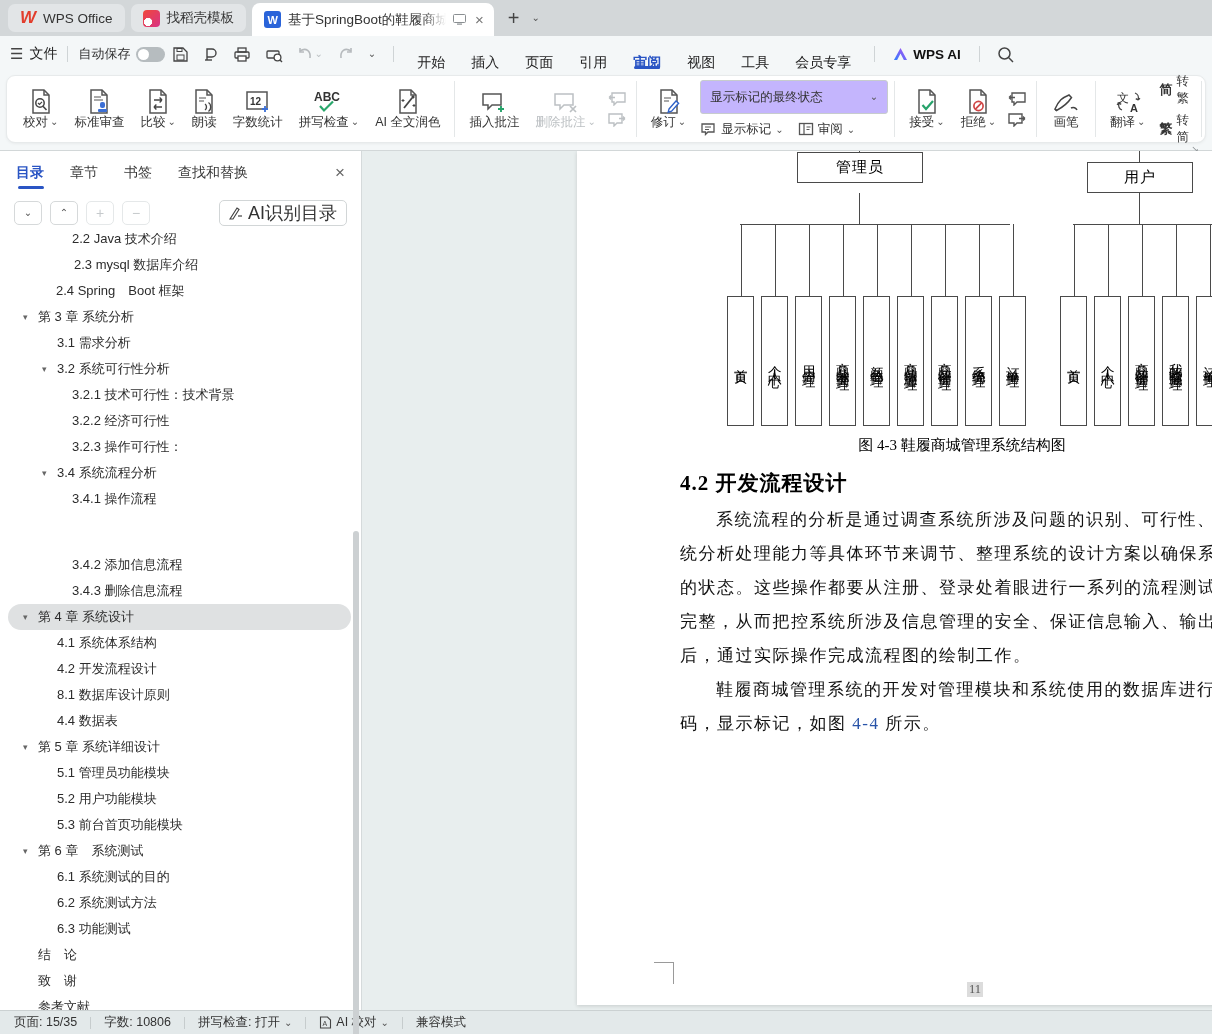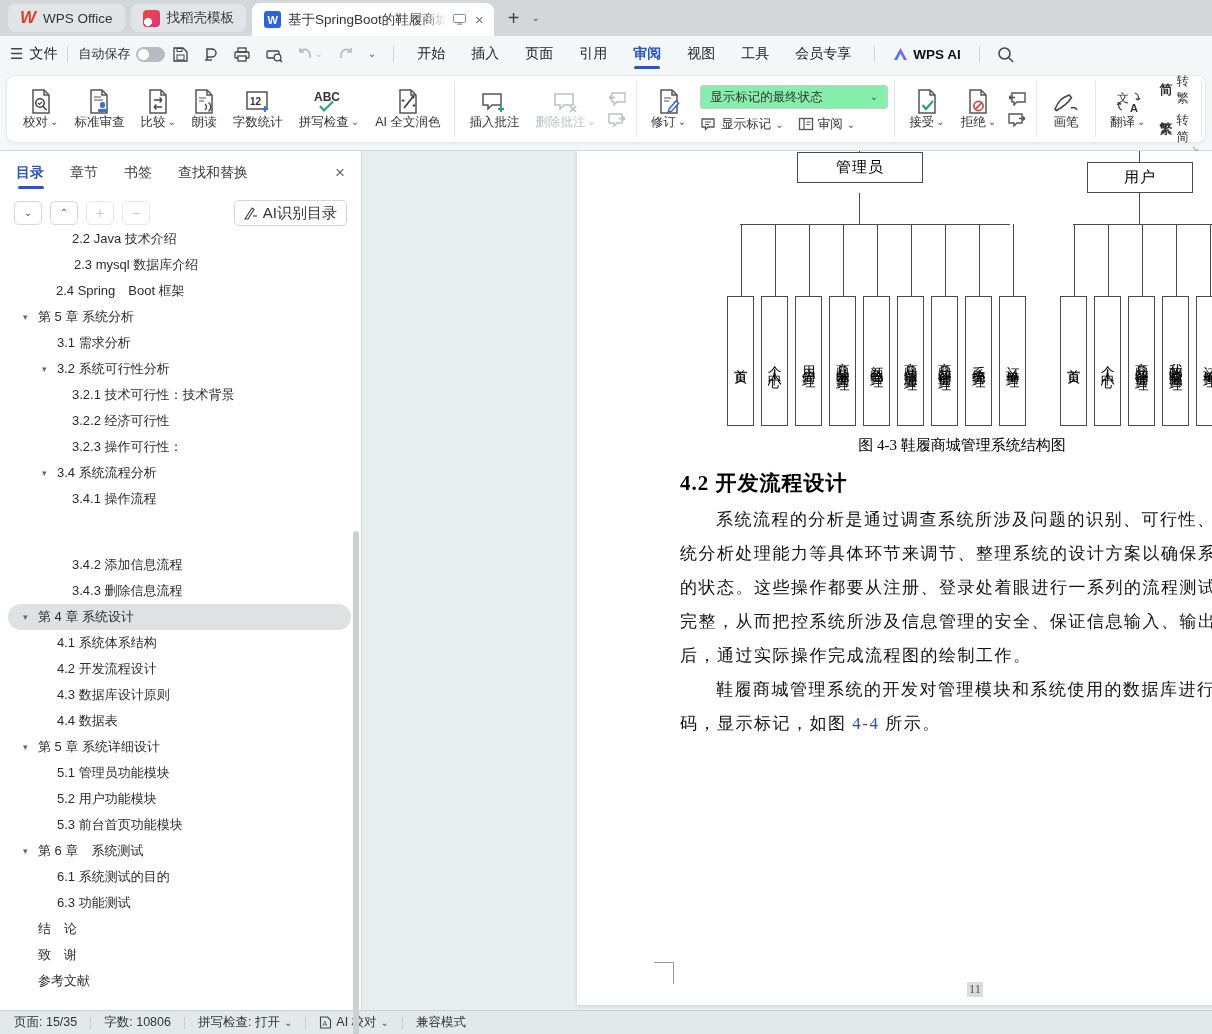--- a/index.html
+++ b/index.html
@@ -29,40 +29,40 @@
   .menu-file { display:flex; align-items:center; gap:6px; color:#222; }
   .hamb { font-size:15px; color:#444; }
   .vsep { width:1px; height:16px; background:#cfd4d6; margin:0 10px; }
   .autosave { font-size:13px; color:#333; display:flex; align-items:center; gap:6px; }
   .toggle { width:29px; height:15px; border-radius:8px; background:#b6bcbf; position:relative; }
   .toggle::after { content:""; position:absolute; left:2px; top:2px; width:11px; height:11px; border-radius:50%; background:#fff; }
   .qbtn { padding:0 7px; display:flex; align-items:center; color:#444; }
   .qbtn.dis { color:#b6babd; }
   .chev { font-size:10px; color:#555; line-height:1; }
   .chev.dis { color:#bcc0c3; }
-  .menu-item { padding:0 13px; height:36px; display:flex; align-items:center; color:#222; position:relative; }
+  .menu-item { padding:0 13px; height:36px; display:flex; align-items:flex-end; color:#222; position:relative; }
   .menu-item.active { color:#2a55c4; font-weight:bold; }
   .menu-item.active::after { content:""; position:absolute; left:50%; transform:translateX(-50%);
         bottom:3px; width:26px; height:3px; border-radius:2px; background:#2a55c4; }
   .wpsai { display:flex; align-items:center; gap:5px; font-weight:bold; color:#111; font-size:13.5px; padding:0 8px; }
 
   
   .ribbonwrap { height:78px; background:#f4f7f8; padding:3px 6px 7px; }
   .ribbon { height:68px; background:#fff; border:1px solid #e7eaeb; border-radius:9px;
         box-shadow:0 1px 3px rgba(0,0,0,.05); display:flex; align-items:stretch; padding:5px 2px; }
   .rgroup { display:flex; align-items:center; padding:0 6px; }
   .rgroup + .rgroup { border-left:1px solid #e4e7e8; }
   .rbtn { display:flex; flex-direction:column; align-items:center; justify-content:center;
         padding:2px 8px; border-radius:4px; }
   .rbtn .lbl { font-size:12.5px; color:#333; white-space:nowrap; display:flex; align-items:center; gap:2px; }
   .rbtn.dis .lbl { color:#bcc0c3; }
   .icon26 { height:26px; display:flex; align-items:flex-end; justify-content:center; }
   .minicol { display:flex; flex-direction:column; gap:6px; padding:0 4px; }
   .minibtn { display:flex; align-items:center; justify-content:center; }
-  .dropdown { width:188px; height:24px; border:1px solid #c7cccd; border-radius:3px; background:#86efac;
+  .dropdown { width:188px; height:34px; border:1px solid #c7cccd; border-radius:3px; background:#c4b5fd;
         font-size:12.5px; color:#333; display:flex; align-items:center; justify-content:space-between; padding:6px 9px; }
   .ccol { display:flex; flex-direction:column; justify-content:center; gap:7px; padding-left:6px; }
   .crow { display:flex; align-items:center; gap:14px; }
   .inlbtn { display:flex; align-items:center; gap:4px; font-size:12.5px; color:#333; }
   .zhrows { display:flex; flex-direction:column; gap:5px; padding:0 6px; position:relative; }
   .zhrow { display:flex; align-items:center; gap:4px; font-size:12.5px; color:#333; }
   .zhchar { font-size:13px; font-weight:bold; color:#333; }
   .launcher { position:absolute; right:-4px; bottom:-8px; font-size:9px; color:#8a8f92; }
 
   
@@ -71,21 +71,21 @@
   .sb-tabs { display:flex; align-items:center; height:44px; padding:0 16px; font-size:14px; color:#3a3a3a; }
   .sb-tab { margin-right:26px; position:relative; padding:4px 0;text-align:center; }
   .sb-tab.active { color:#2a55c4; font-weight:bold; }
   .sb-tab.active::after { content:""; position:absolute; left:2px; bottom:-3px; width:26px; height:3px; border-radius:2px; background:#2a55c4; }
   .sb-close { margin-left:auto; color:#666; font-size:17px; }
   .sb-ctrls { display:flex; align-items:center; height:36px; padding:0 14px; gap:8px; }
   .navbtn { width:28px; height:24px; border:1px solid #d6d9da; border-radius:5px; background:#fff;
         display:flex; align-items:center; justify-content:center; font-size:11px; color:#555; }
   .navbtn.dis { color:#c6cacc; border-color:#e5e8e9; font-size:14px; }
   .ai-toc { margin-left:auto; height:26px; border:1px solid #d2d6d7; border-radius:5px; background:#fff;
-        display:flex; align-items:center; gap:5px; padding:0 9px; font-size:15px; color:#333; }
+        display:flex; align-items:center; gap:5px; padding:0 9px; font-size:18px; color:#333; }
   .toclist { position:absolute; top:82px; left:0; right:0; bottom:0; overflow:hidden; font-size:13px; }
   .tocrow { height:26px; line-height:26px; margin:0 10px 0 8px; border-radius:13px;
         white-space:nowrap; color:#2c2c2c; display:flex; align-items:center; }
   .tocrow.selected { background:#dfe1e2; }
   .tocrow.clipped { margin-top:-7px; }
   .toc-arrow { width:15px; margin-left:-15px; font-size:9px; color:#666; visibility:hidden; text-align:left; }
   .tocrow.arrow .toc-arrow { visibility:visible; }
   .sb-scroll { position:absolute; right:2px; top:380px; width:6px; height:545px; border-radius:3px; background:#ccd0d2; }
 
   .docarea { flex:1; position:relative; overflow:hidden; background:#e8eeee; }
@@ -572,21 +572,21 @@
           <div class="tocrow" style="padding-left: 66px;">
             <span class="toc-arrow">▾</span>
             <span class="toc-label">2.3 mysql 数据库介绍</span>
           </div>
           <div class="tocrow" style="padding-left: 48px;">
             <span class="toc-arrow">▾</span>
             <span class="toc-label">2.4 Spring　Boot 框架</span>
           </div>
           <div class="tocrow arrow" style="padding-left: 30px;">
             <span class="toc-arrow">▾</span>
-            <span class="toc-label">第 5 章 系统分析</span>
+            <span class="toc-label">第 3 章 系统分析</span>
           </div>
           <div class="tocrow" style="padding-left: 49px;">
             <span class="toc-arrow">▾</span>
             <span class="toc-label">3.1 需求分析</span>
           </div>
           <div class="tocrow arrow" style="padding-left: 49px;">
             <span class="toc-arrow">▾</span>
             <span class="toc-label">3.2 系统可行性分析</span>
           </div>
           <div class="tocrow" style="padding-left: 64px;">
@@ -624,21 +624,21 @@
           <div class="tocrow" style="padding-left: 49px;">
             <span class="toc-arrow">▾</span>
             <span class="toc-label">4.1 系统体系结构</span>
           </div>
           <div class="tocrow" style="padding-left: 49px;">
             <span class="toc-arrow">▾</span>
             <span class="toc-label">4.2 开发流程设计</span>
           </div>
           <div class="tocrow" style="padding-left: 49px;">
             <span class="toc-arrow">▾</span>
-            <span class="toc-label">4.3 数据库设计原则</span>
+            <span class="toc-label">8.1 数据库设计原则</span>
           </div>
           <div class="tocrow" style="padding-left: 49px;">
             <span class="toc-arrow">▾</span>
             <span class="toc-label">4.4 数据表</span>
           </div>
           <div class="tocrow arrow" style="padding-left: 30px;">
             <span class="toc-arrow">▾</span>
             <span class="toc-label">第 5 章 系统详细设计</span>
           </div>
           <div class="tocrow" style="padding-left: 49px;">
@@ -653,20 +653,24 @@
             <span class="toc-arrow">▾</span>
             <span class="toc-label">5.3 前台首页功能模块</span>
           </div>
           <div class="tocrow arrow" style="padding-left: 30px;">
             <span class="toc-arrow">▾</span>
             <span class="toc-label">第 6 章　系统测试</span>
           </div>
           <div class="tocrow" style="padding-left: 49px;">
             <span class="toc-arrow">▾</span>
             <span class="toc-label">6.1 系统测试的目的</span>
+          </div>
+          <div class="tocrow" style="padding-left: 49px;">
+            <span class="toc-arrow">▾</span>
+            <span class="toc-label">6.2 系统测试方法</span>
           </div>
           <div class="tocrow" style="padding-left: 49px;">
             <span class="toc-arrow">▾</span>
             <span class="toc-label">6.3 功能测试</span>
           </div>
           <div class="tocrow" style="padding-left: 30px;">
             <span class="toc-arrow">▾</span>
             <span class="toc-label">结　论</span>
           </div>
           <div class="tocrow" style="padding-left: 30px;">

